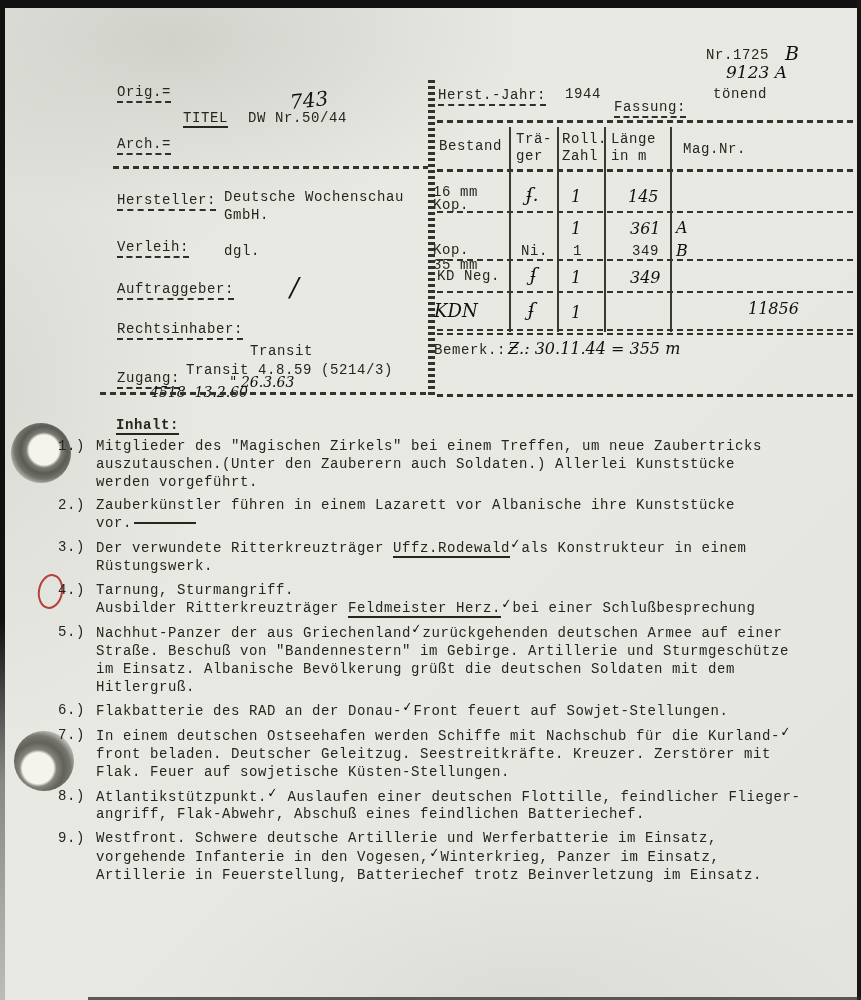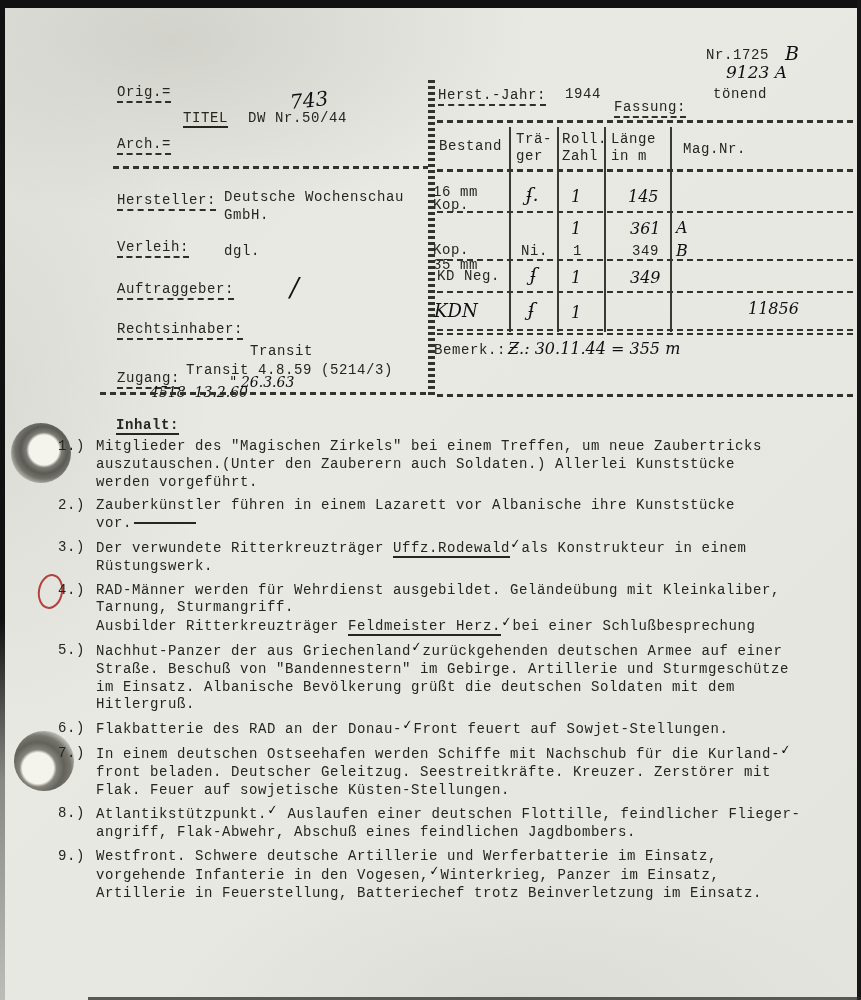--- a/index.html
+++ b/index.html
@@ -176,21 +176,20 @@
       <span class="t item-num">3.)</span>
       <div class="item-text">
         <div class="t line"><span>Der verwundete Ritterkreuzträger </span><span class="sol">Uffz.Rodewald</span><span class="check">✓</span><span>als Konstrukteur in einem</span></div>
         <div class="t line">Rüstungswerk.</div>
       </div>
     </div>
 
     <div class="item">
       <span class="t item-num">4.)</span>
       <div class="item-text">
-        <div class="t line">RAD-Männer werden für Wehrdienst ausgebildet. Geländeübung mit Kleinkaliber,</div>
         <div class="t line">Tarnung, Sturmangriff.</div>
         <div class="t line"><span>Ausbilder Ritterkreuzträger </span><span class="sol">Feldmeister Herz.</span><span class="check">✓</span><span>bei einer Schlußbesprechung</span></div>
       </div>
     </div>
 
     <div class="item">
       <span class="t item-num">5.)</span>
       <div class="item-text">
         <div class="t line"><span>Nachhut-Panzer der aus Griechenland</span><span class="check">✓</span><span>zurückgehenden deutschen Armee auf einer</span></div>
         <div class="t line">Straße. Beschuß von "Bandennestern" im Gebirge. Artillerie und Sturmgeschütze</div>
@@ -212,21 +211,21 @@
         <div class="t line"><span>In einem deutschen Ostseehafen werden Schiffe mit Nachschub für die Kurland-</span><span class="check">✓</span></div>
         <div class="t line">front beladen. Deutscher Geleitzug. Seestreitkräfte. Kreuzer. Zerstörer mit</div>
         <div class="t line">Flak. Feuer auf sowjetische Küsten-Stellungen.</div>
       </div>
     </div>
 
     <div class="item">
       <span class="t item-num">8.)</span>
       <div class="item-text">
         <div class="t line"><span>Atlantikstützpunkt.</span><span class="check">✓</span><span> Auslaufen einer deutschen Flottille, feindlicher Flieger-</span></div>
-        <div class="t line">angriff, Flak-Abwehr, Abschuß eines feindlichen Jagdbombers.</div>
+        <div class="t line">angriff, Flak-Abwehr, Abschuß eines feindlichen Batteriechef.</div>
       </div>
     </div>
 
     <div class="item">
       <span class="t item-num">9.)</span>
       <div class="item-text">
         <div class="t line">Westfront. Schwere deutsche Artillerie und Werferbatterie im Einsatz,</div>
         <div class="t line"><span>vorgehende Infanterie in den Vogesen,</span><span class="check">✓</span><span>Winterkrieg, Panzer im Einsatz,</span></div>
         <div class="t line">Artillerie in Feuerstellung, Batteriechef trotz Beinverletzung im Einsatz.</div>
       </div>

